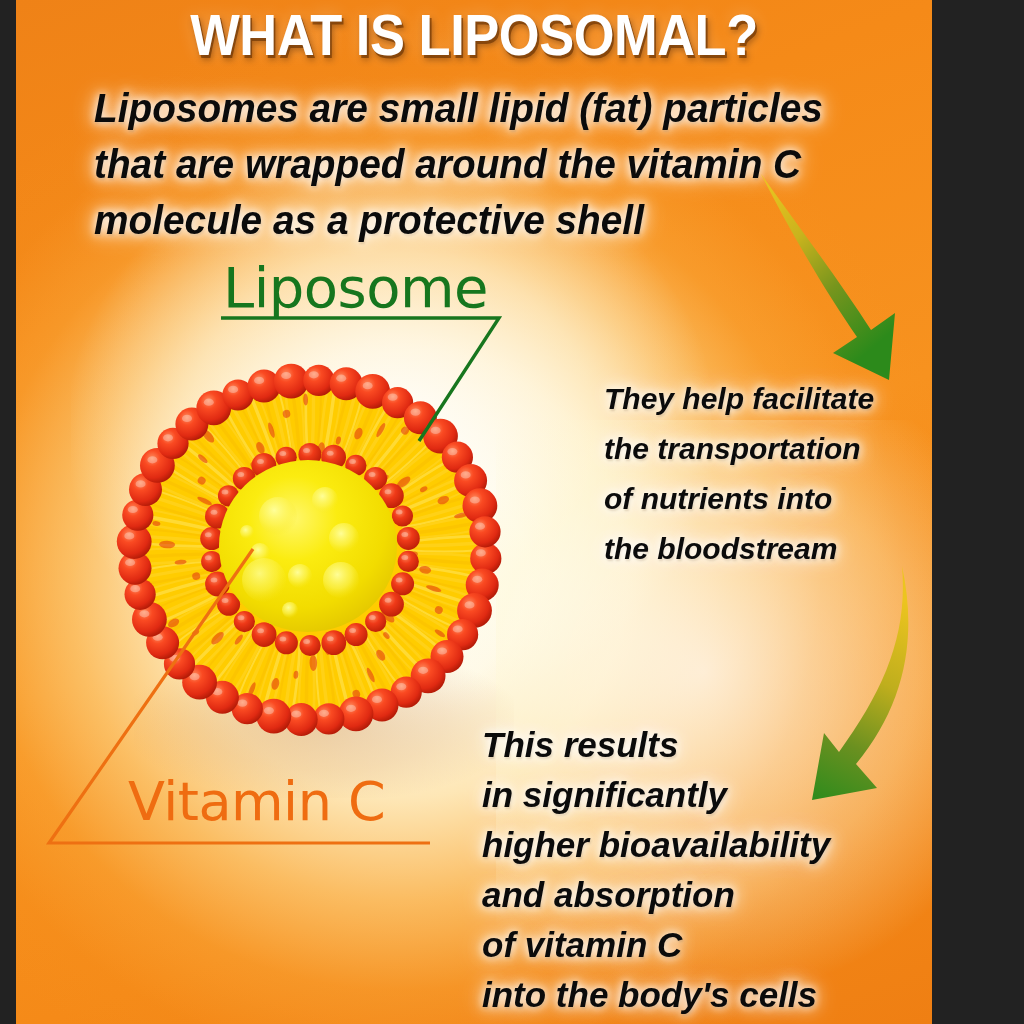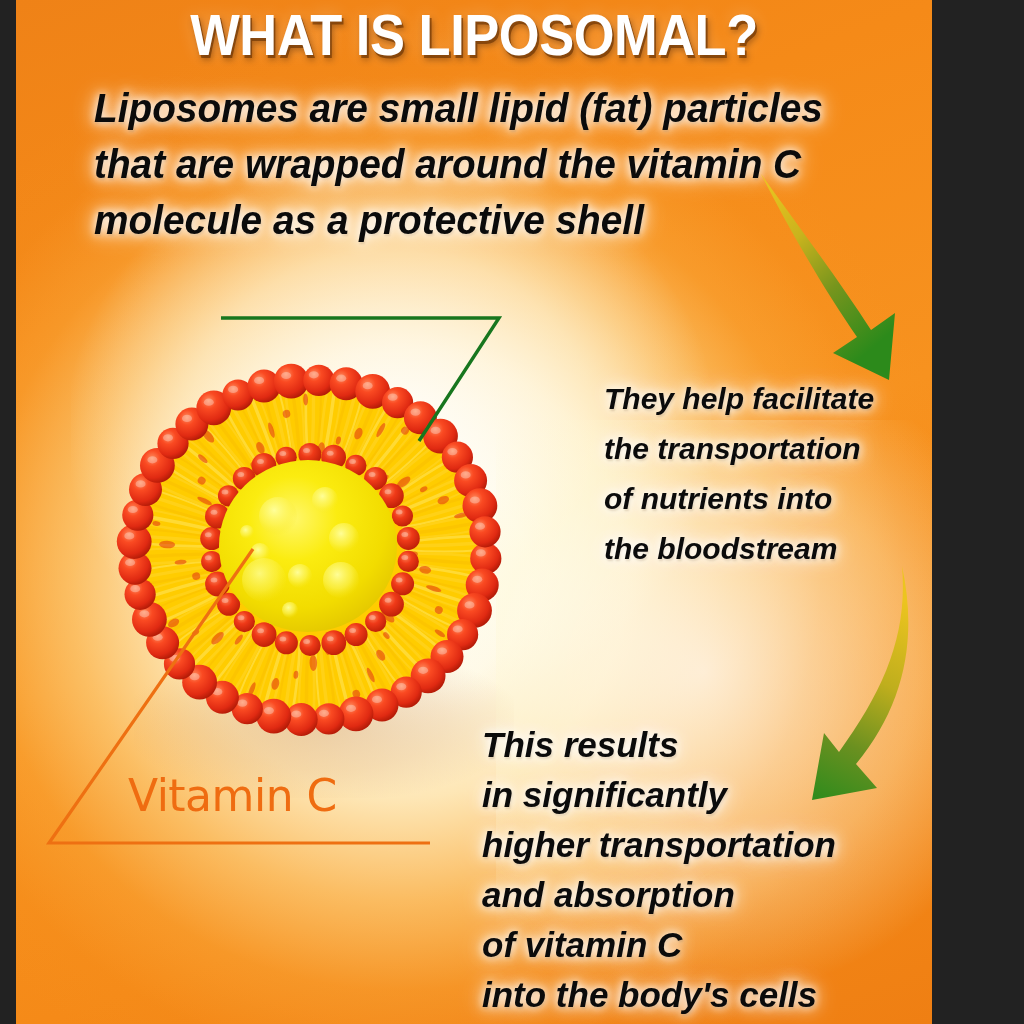--- a/index.html
+++ b/index.html
@@ -98,21 +98,21 @@
     white-space: nowrap;
   }
   .label-liposome {
     left: 207px; top: 255px;
     font-size: 56px;
     color: #16761e;
     letter-spacing: -0.5px;
   }
   .label-vitaminc {
     left: 112px; top: 770px;
-    font-size: 44px;
+    font-size: 54px;
     color: #ef6c11;
     letter-spacing: -0.5px;
   }
 
   
   .leaders {
     position: absolute;
     left: 0; top: 0;
     width: 1024px; height: 1024px;
     pointer-events: none;
@@ -579,28 +579,29 @@
       <path d="M 886 566
                C 902 640, 888 706, 840 764
                L 861 788
                L 796 800
                L 808 733
                L 823 752
                C 868 690, 892 635, 886 566 Z" fill="url(#arrowGrad2)"></path>
     </g>
   </svg>
 
+  <div class="label label-liposome">Liposome</div>
 
   <div class="label label-vitaminc">Vitamin C</div>
 
   <div class="para para-mid">They help facilitate
 the transportation
 of nutrients into
 the bloodstream</div>
 
   <div class="para para-bottom">This results
 in significantly
-higher transportation
+higher bioavailability
 and absorption
 of vitamin C
 into the body's cells</div>
 
 </div>
 
 </body></html>

